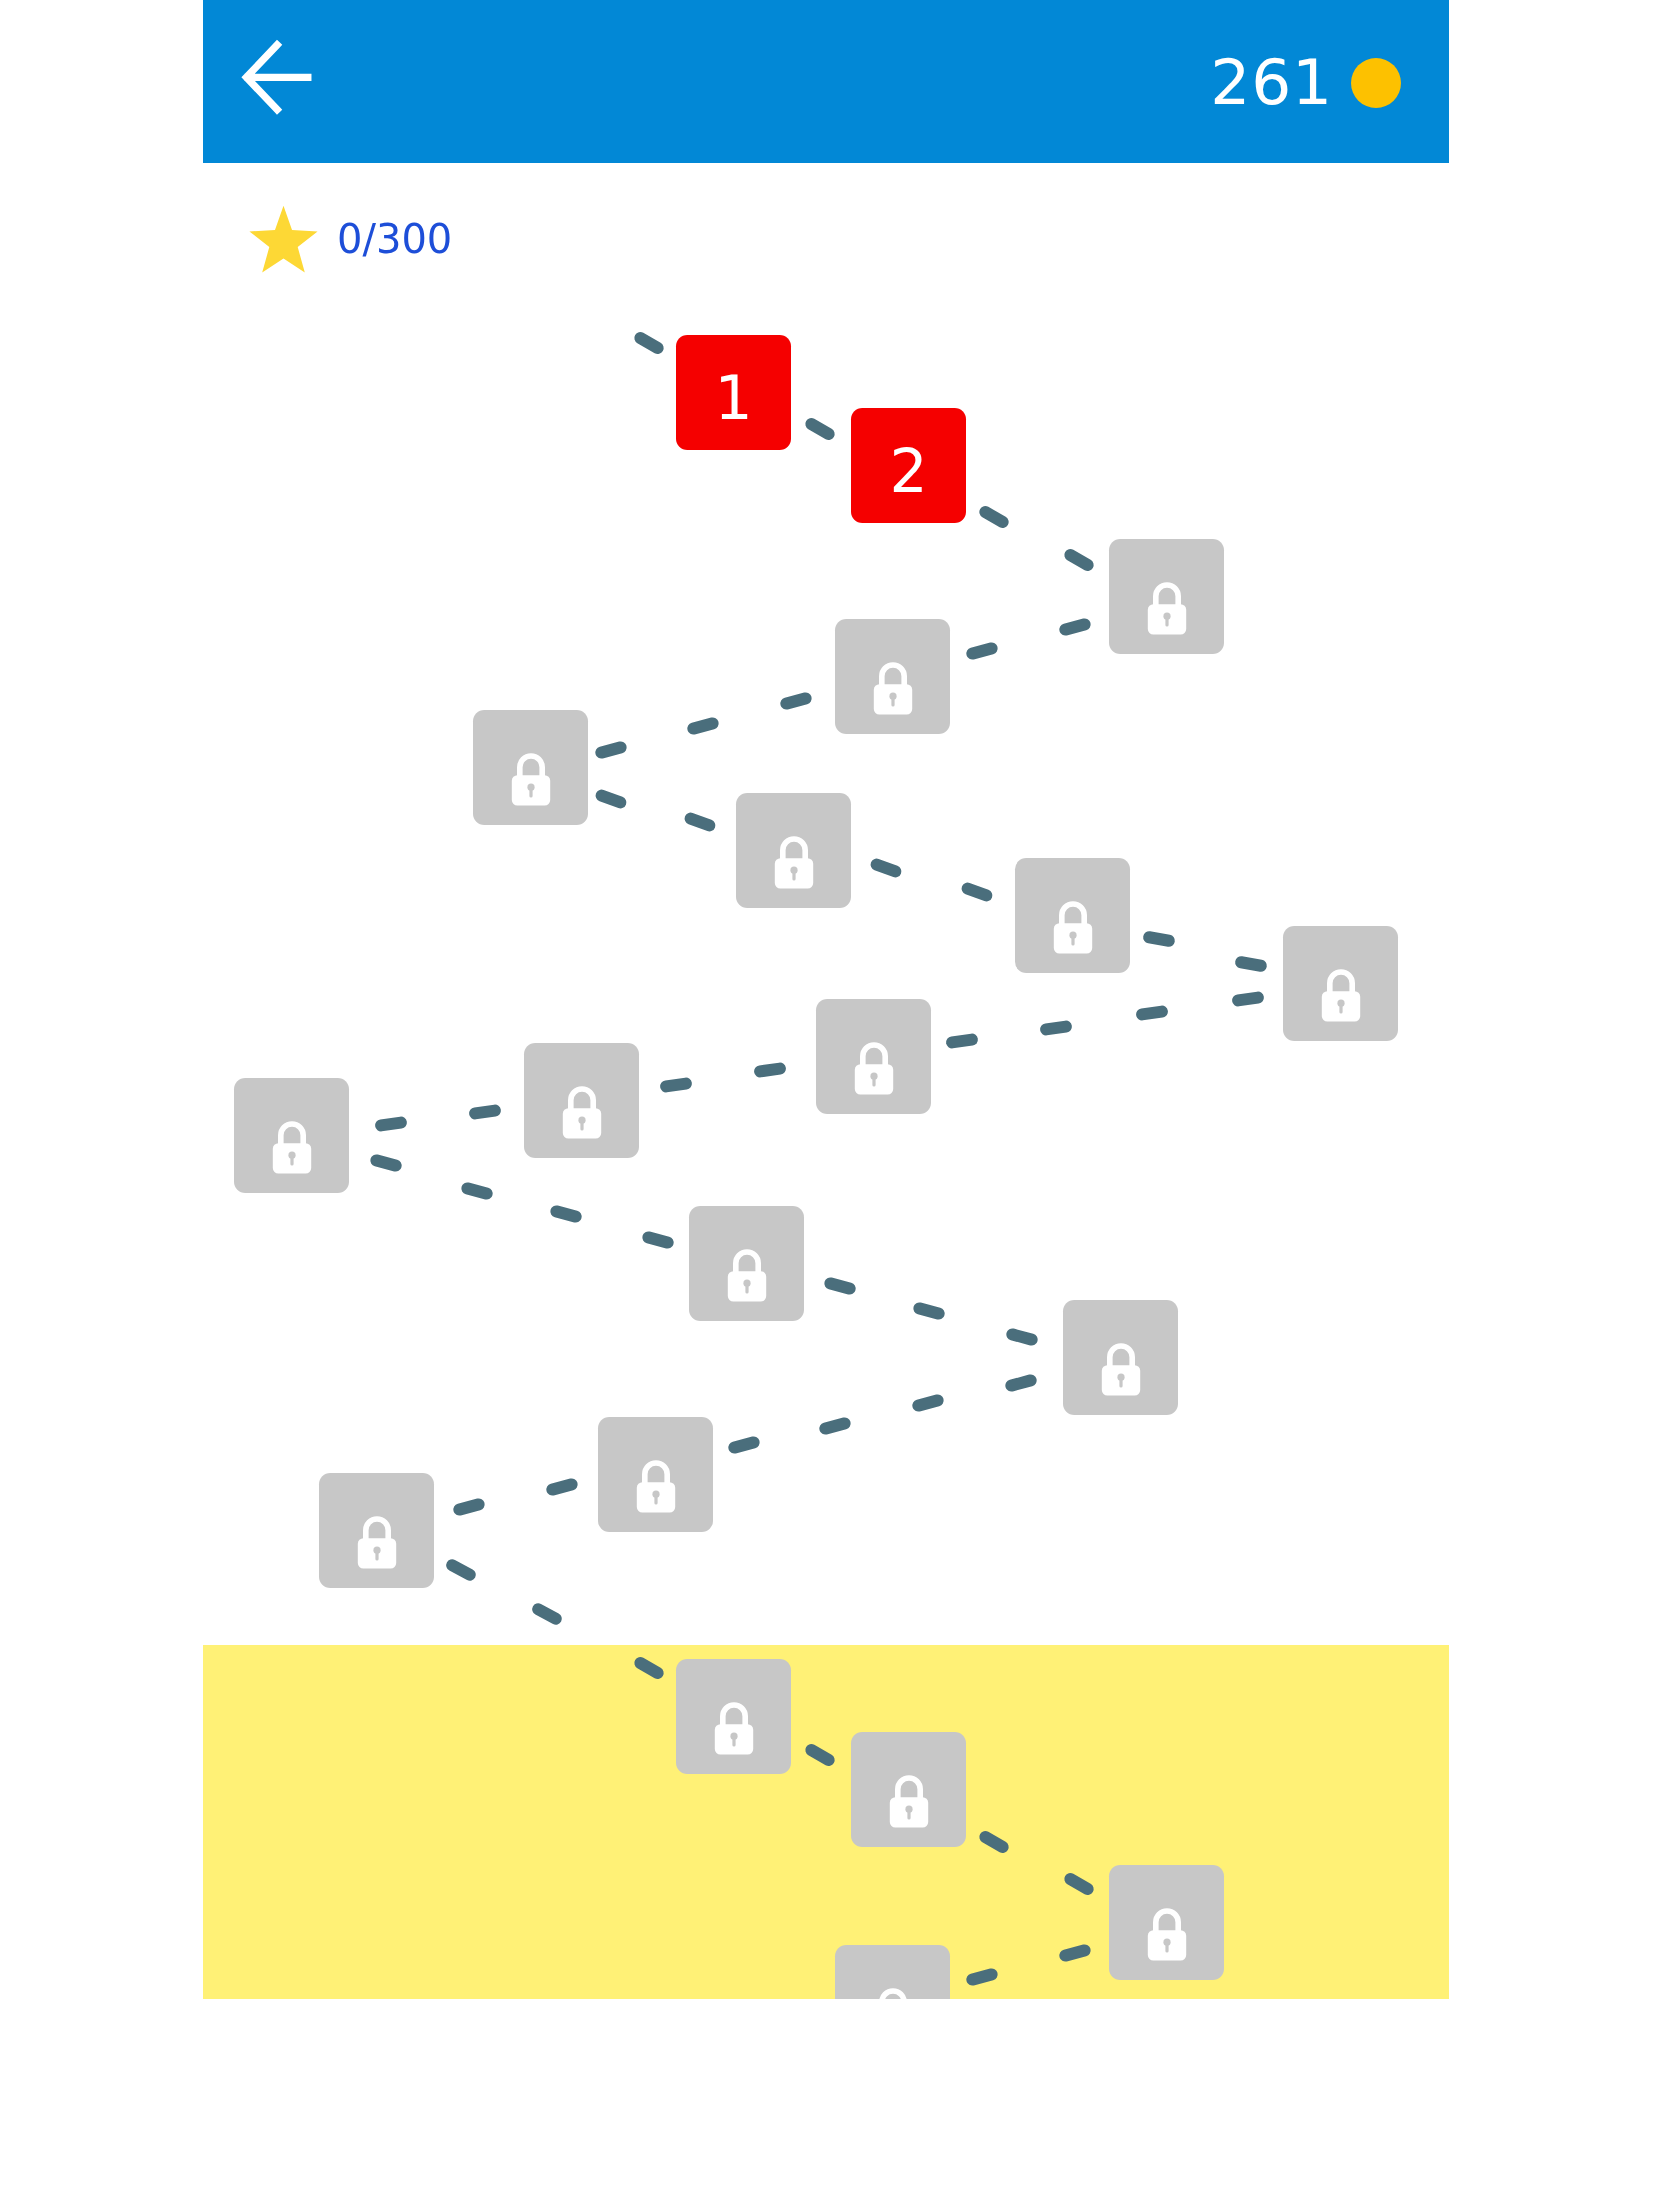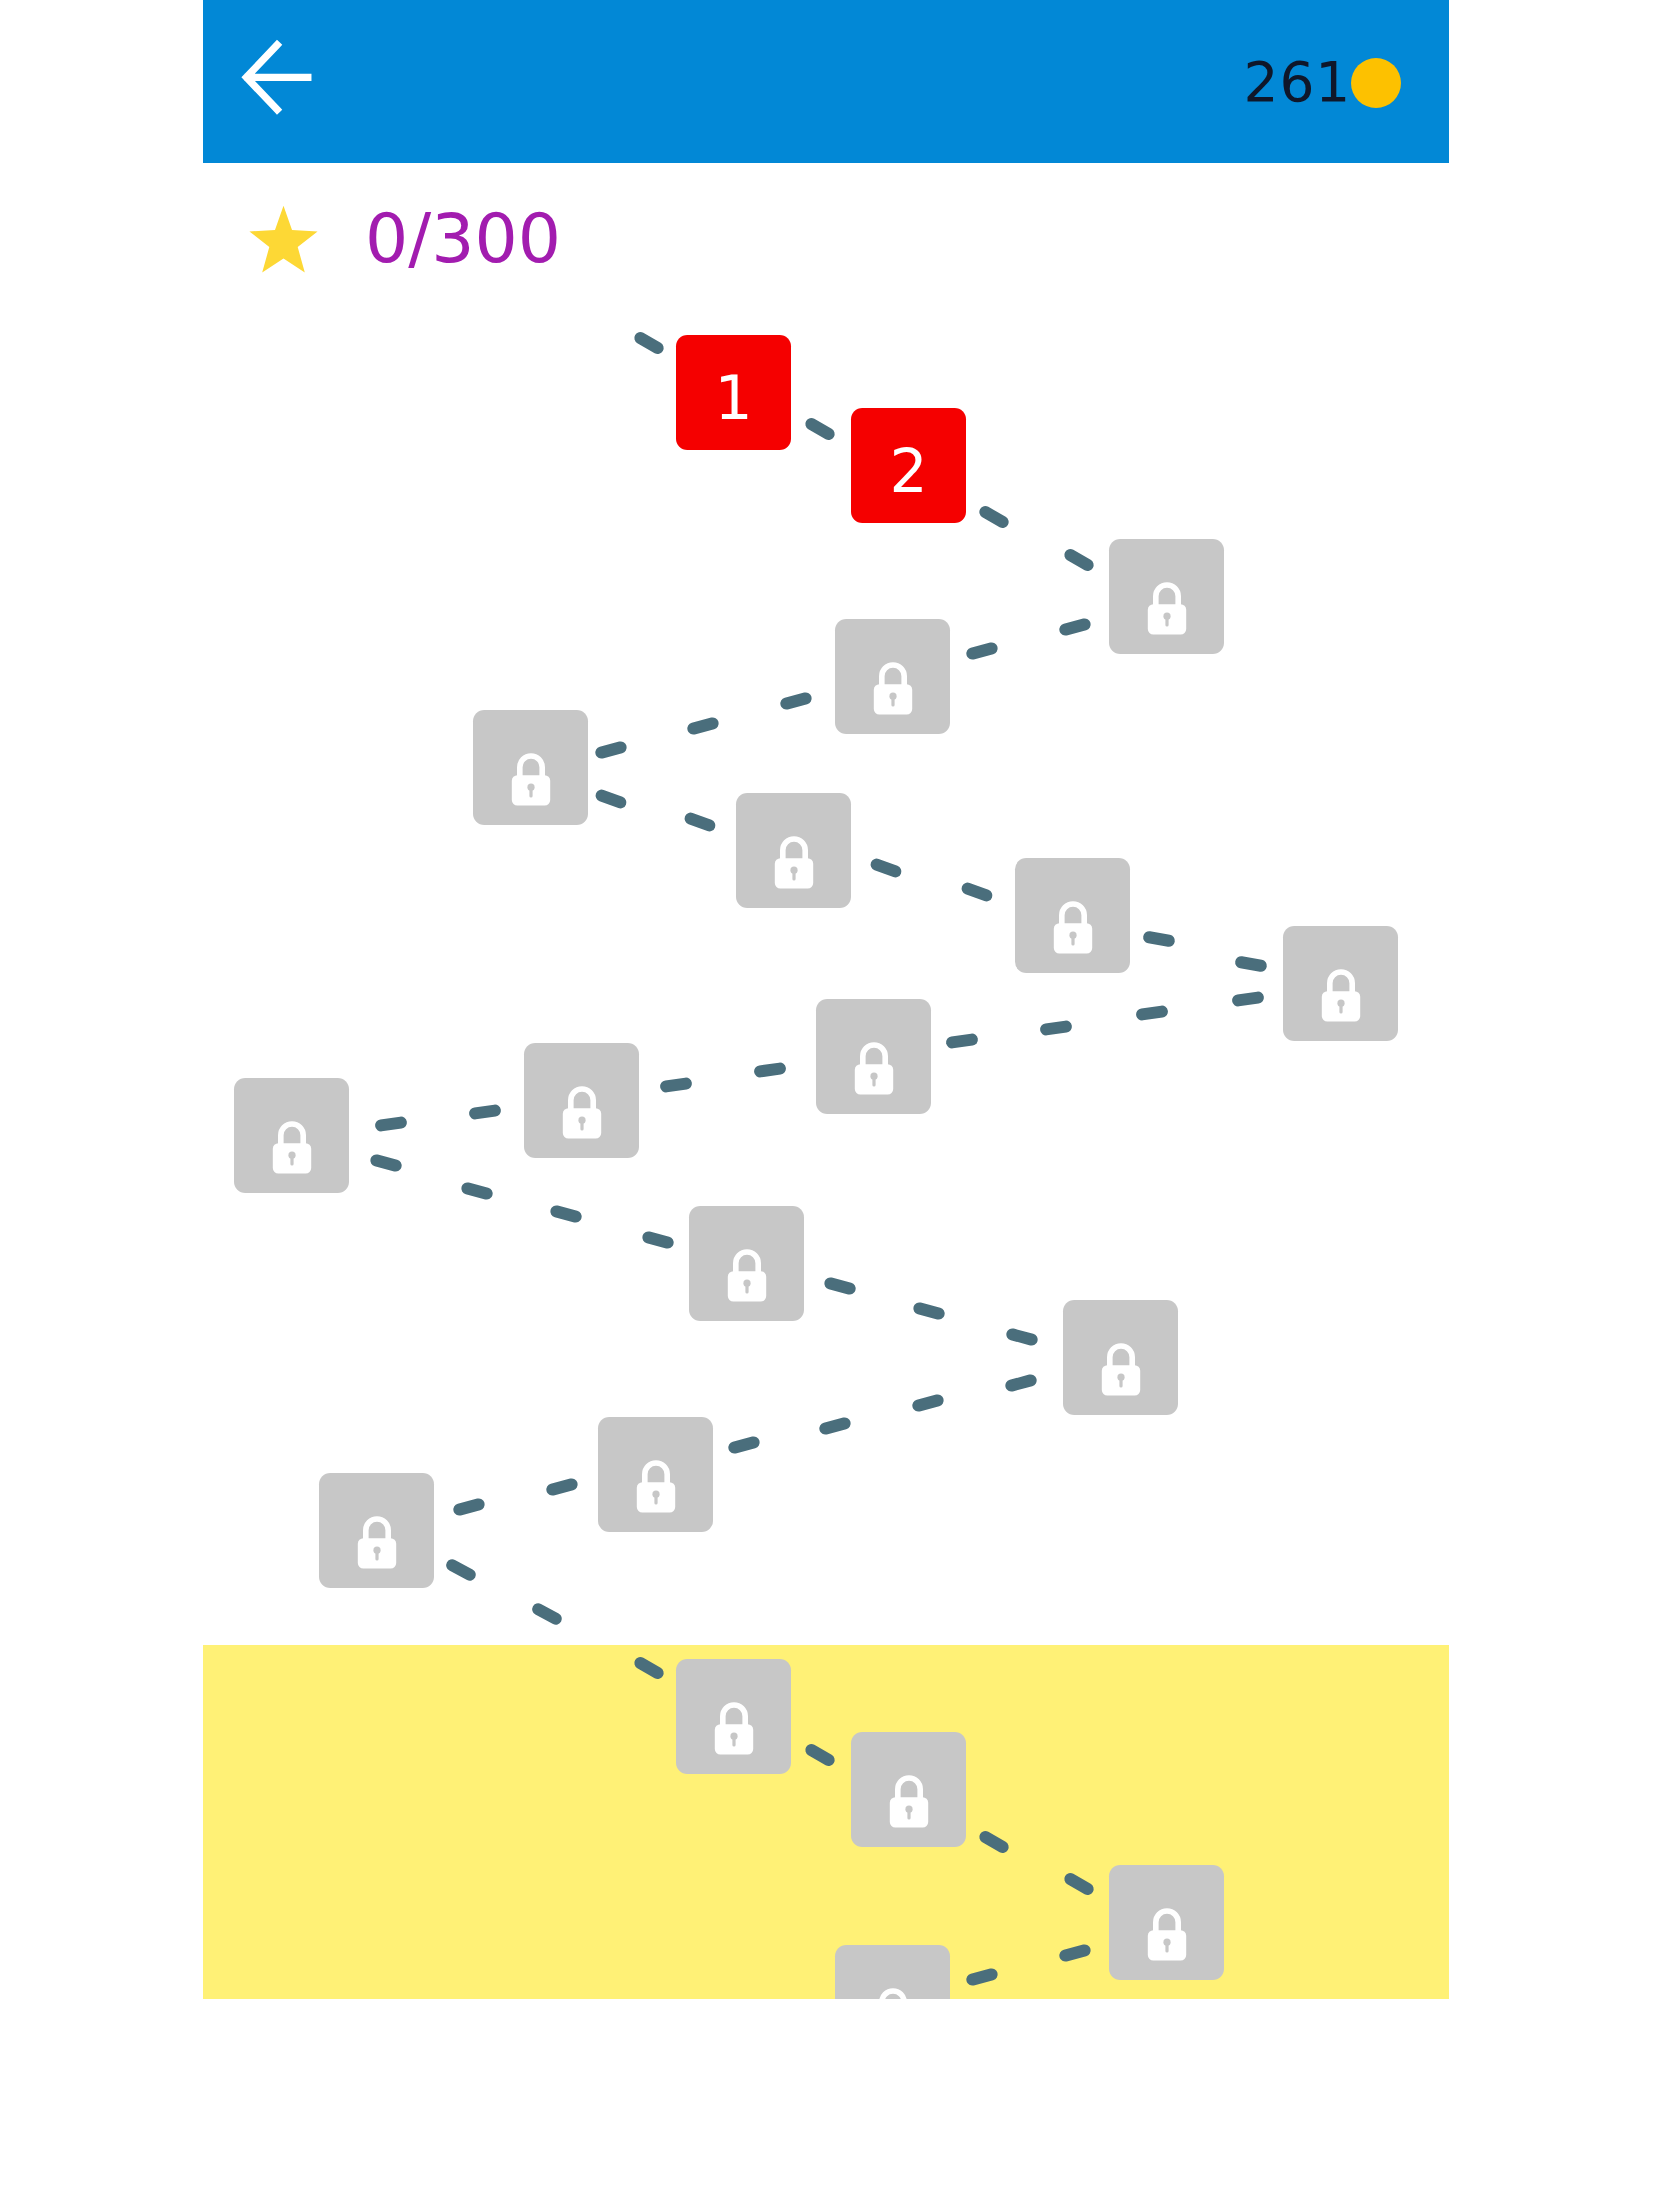--- a/index.html
+++ b/index.html
@@ -6,25 +6,25 @@
   body {
     width: 1653px; height: 2205px; background: #ffffff;
     position: relative; overflow: hidden;
     font-family: "DejaVu Sans", "Liberation Sans", sans-serif;
   }
   .app { position: absolute; left: 203px; top: 0; width: 1246px; height: 1999px; overflow: hidden; background: #ffffff; }
   .header { position: absolute; left: 0; top: 0; width: 1246px; height: 163px; background: #0288d6; }
   .back-btn { position: absolute; left: 24px; top: 32px; width: 97px; height: 97px; cursor: pointer; }
   .back-btn svg { width: 97px; height: 97px; }
   .coins { position: absolute; right: 48px; top: 50px; height: 65px; display: flex; align-items: center; }
-  .coins .count { color: #0f172a; font-size: 55px; line-height: 65px; letter-spacing: 0.8px; }
+  .coins .count { color: #ffffff; font-size: 63px; line-height: 65px; margin-right: 18px; letter-spacing: 0.8px; }
   .coins .coin { width: 50px; height: 50px; border-radius: 50%; }
   .stars { position: absolute; left: 45px; top: 202px; height: 73px; display: flex; align-items: center; }
   .stars svg { width: 71px; height: 71px; margin-right: 18px; }
-  .stars .txt { font-size: 68px; color: #a21caf; margin-left: 28px; }
+  .stars .txt { font-size: 40px; color: #1d4ed8; }
   .band { position: absolute; left: 0; top: 1645px; width: 1246px; height: 371px; }
   .map { position: absolute; left: 0; top: 0; width: 1246px; height: 1999px; }
   .tile {
     position: absolute; width: 115px; height: 115px; border-radius: 11.3px;
     display: flex; align-items: center; justify-content: center; cursor: pointer;
   }
   .tile.open .num { color: #ffffff; font-size: 60px; margin-top: 11.3px; }
   .tile.locked svg { width: 48px; height: 58px; margin-top: 24px; }
   .dash { position: absolute; width: 32px; height: 12px; border-radius: 6.5px; margin-left: -16px; margin-top: -5.7px; }
 </style>

